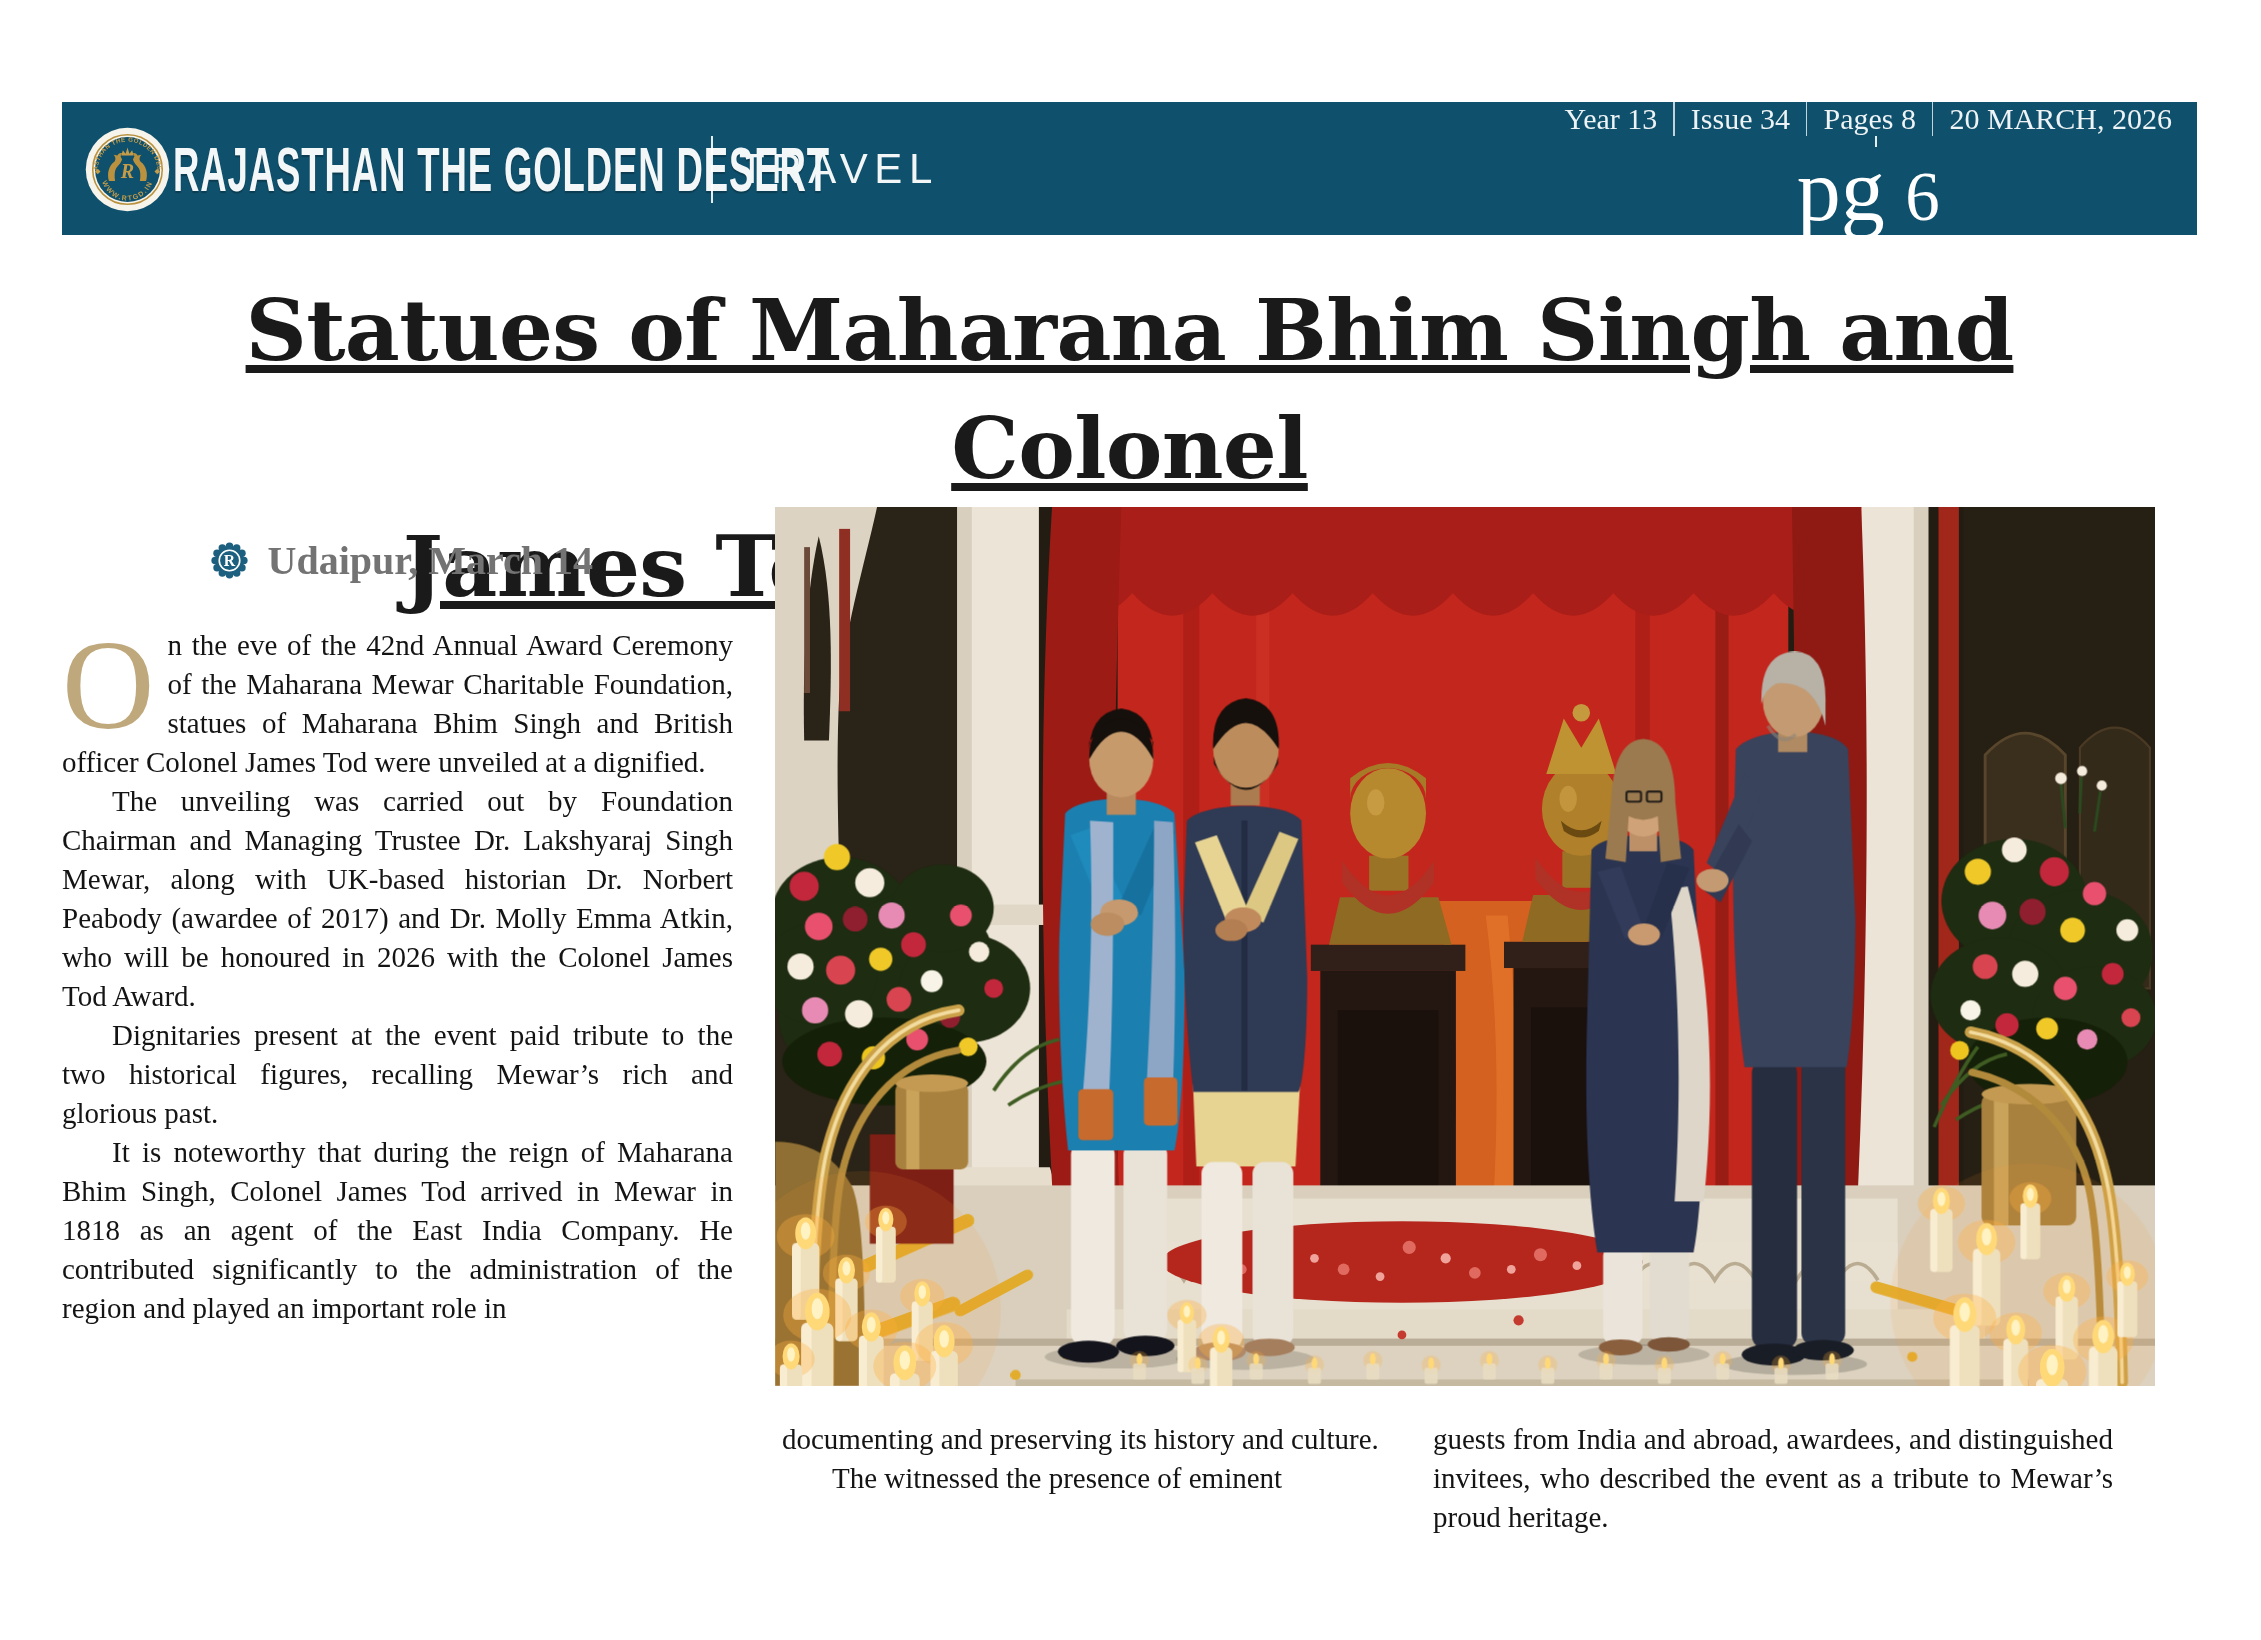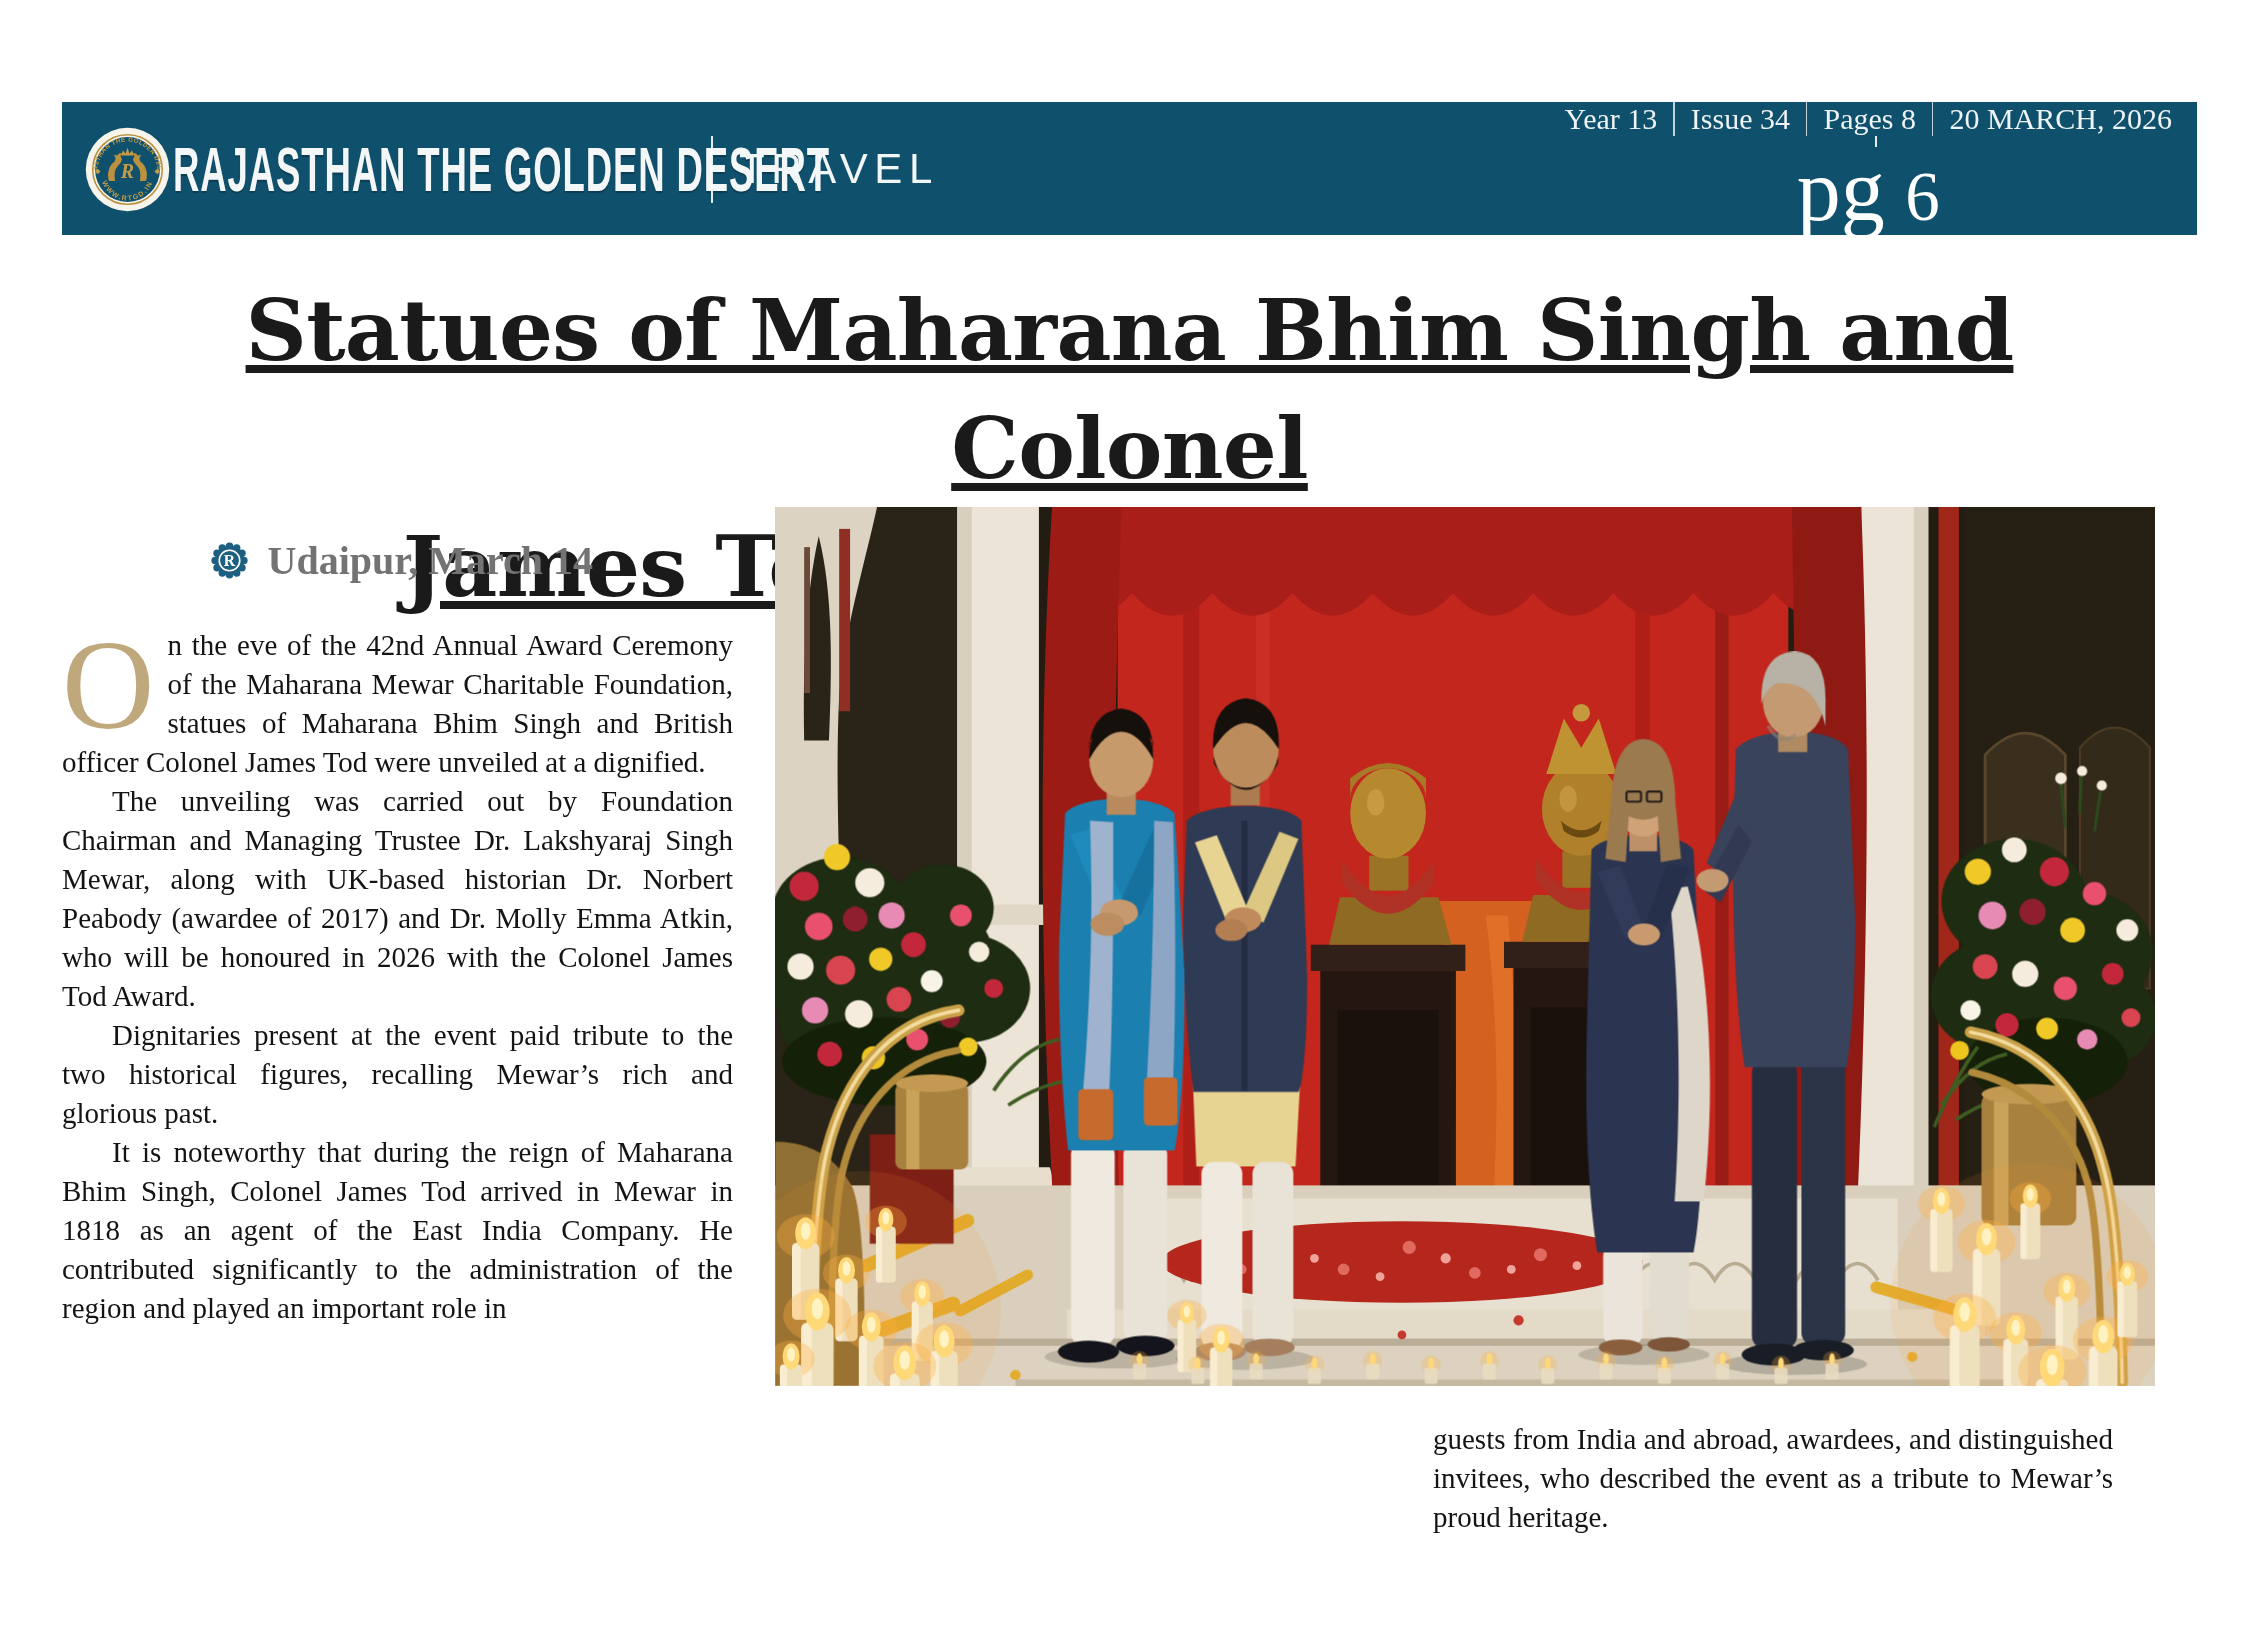--- a/index.html
+++ b/index.html
@@ -454,19 +454,23 @@
       <use href="#tealight" transform="translate(980,1172)"></use>
       <use href="#tealight" transform="translate(1060,1178)"></use>
       <use href="#tealight" transform="translate(1140,1172)"></use>
       <use href="#tealight" transform="translate(1220,1178)"></use>
       <use href="#tealight" transform="translate(1300,1172)"></use>
       <use href="#tealight" transform="translate(1380,1178)"></use>
       <use href="#tealight" transform="translate(1450,1172)"></use>
     </svg>
   </div>
 
+  <div class="textcol col-mid">
+    <p class="noindent">documenting and preserving its history and culture.</p>
+    <p class="indent">The witnessed the presence of eminent</p>
+  </div>
 
   <div class="textcol col-right">
     <p class="noindent">guests from India and abroad, awardees, and distinguished invitees, who described the event as a tribute to Mewar’s proud heritage.</p>
   </div>
 
 </div>
 
 
 </body></html>

